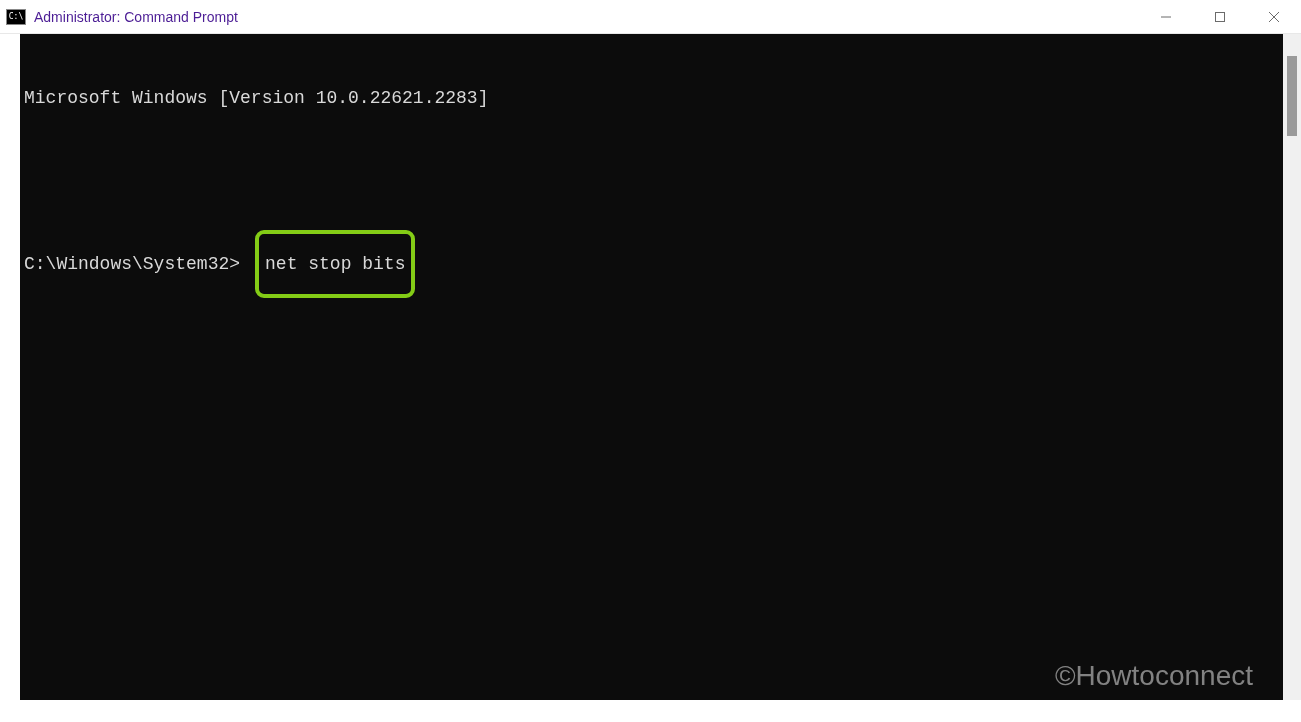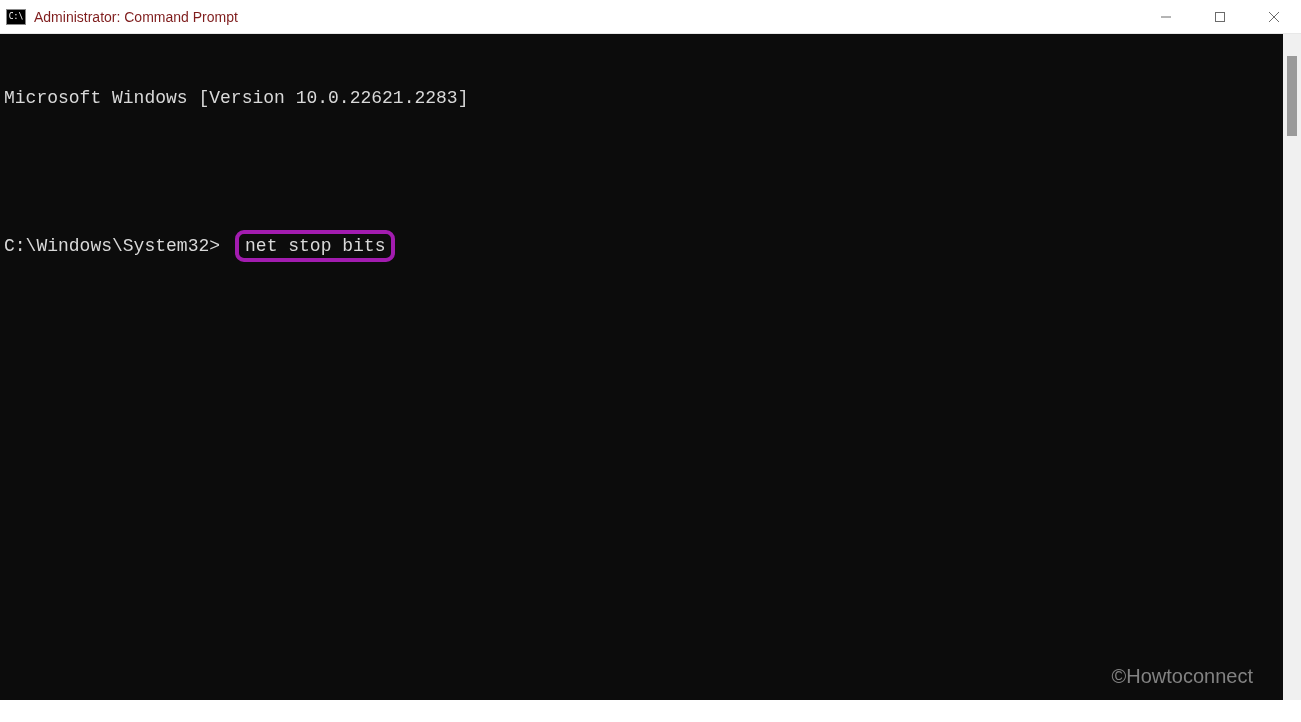--- a/index.html
+++ b/index.html
@@ -36,21 +36,21 @@
     color: #fff;
     font-size: 8px;
     font-family: monospace;
     display: flex;
     align-items: center;
     justify-content: center;
     border: 1px solid #888;
     margin-right: 8px;
   }
   .titlebar .title {
-    color: #7f1d1d;
+    color: #4c1d95;
     font-size: 14px;
     flex: 1;
   }
   .win-controls {
     display: flex;
     height: 100%;
   }
   .win-btn {
     width: 54px;
     height: 100%;
@@ -58,20 +58,21 @@
     align-items: center;
     justify-content: center;
     color: #6b6b6b;
     font-size: 12px;
   }
   .term-wrap {
     flex: 1;
     display: flex;
     background: #0c0c0c;
     position: relative;
+    margin-left: 20px;
   }
   .terminal {
     flex: 1;
     background: #0c0c0c;
     color: #d9d9d9;
     font-family: Consolas, "Courier New", monospace;
     font-size: 18px;
     line-height: 24px;
     padding: 4px 4px;
     white-space: pre;
@@ -87,31 +88,31 @@
     top: 22px;
     left: 4px;
     width: 10px;
     height: 80px;
     background: #9a9a9a;
     border-radius: 0;
   }
   .line { display: block; }
   .prompt-line { display: flex; align-items: center; gap: 15px; }
   .highlight-box {
-    border: 4px solid #a21caf;
+    border: 4px solid #84cc16;
     border-radius: 9px;
-    padding: 0 6px;
+    padding: 18px 6px;
     margin-left: 0;
   }
   .watermark {
     position: absolute;
     right: 30px;
     bottom: 12px;
     color: #828282;
-    font-size: 20px;
+    font-size: 28px;
     font-family: "Segoe UI", Arial, sans-serif;
   }
 </style>
 </head>
 <body>
 
 <div class="window">
 
   <div class="titlebar">
     <div class="app-icon">C:\</div>

